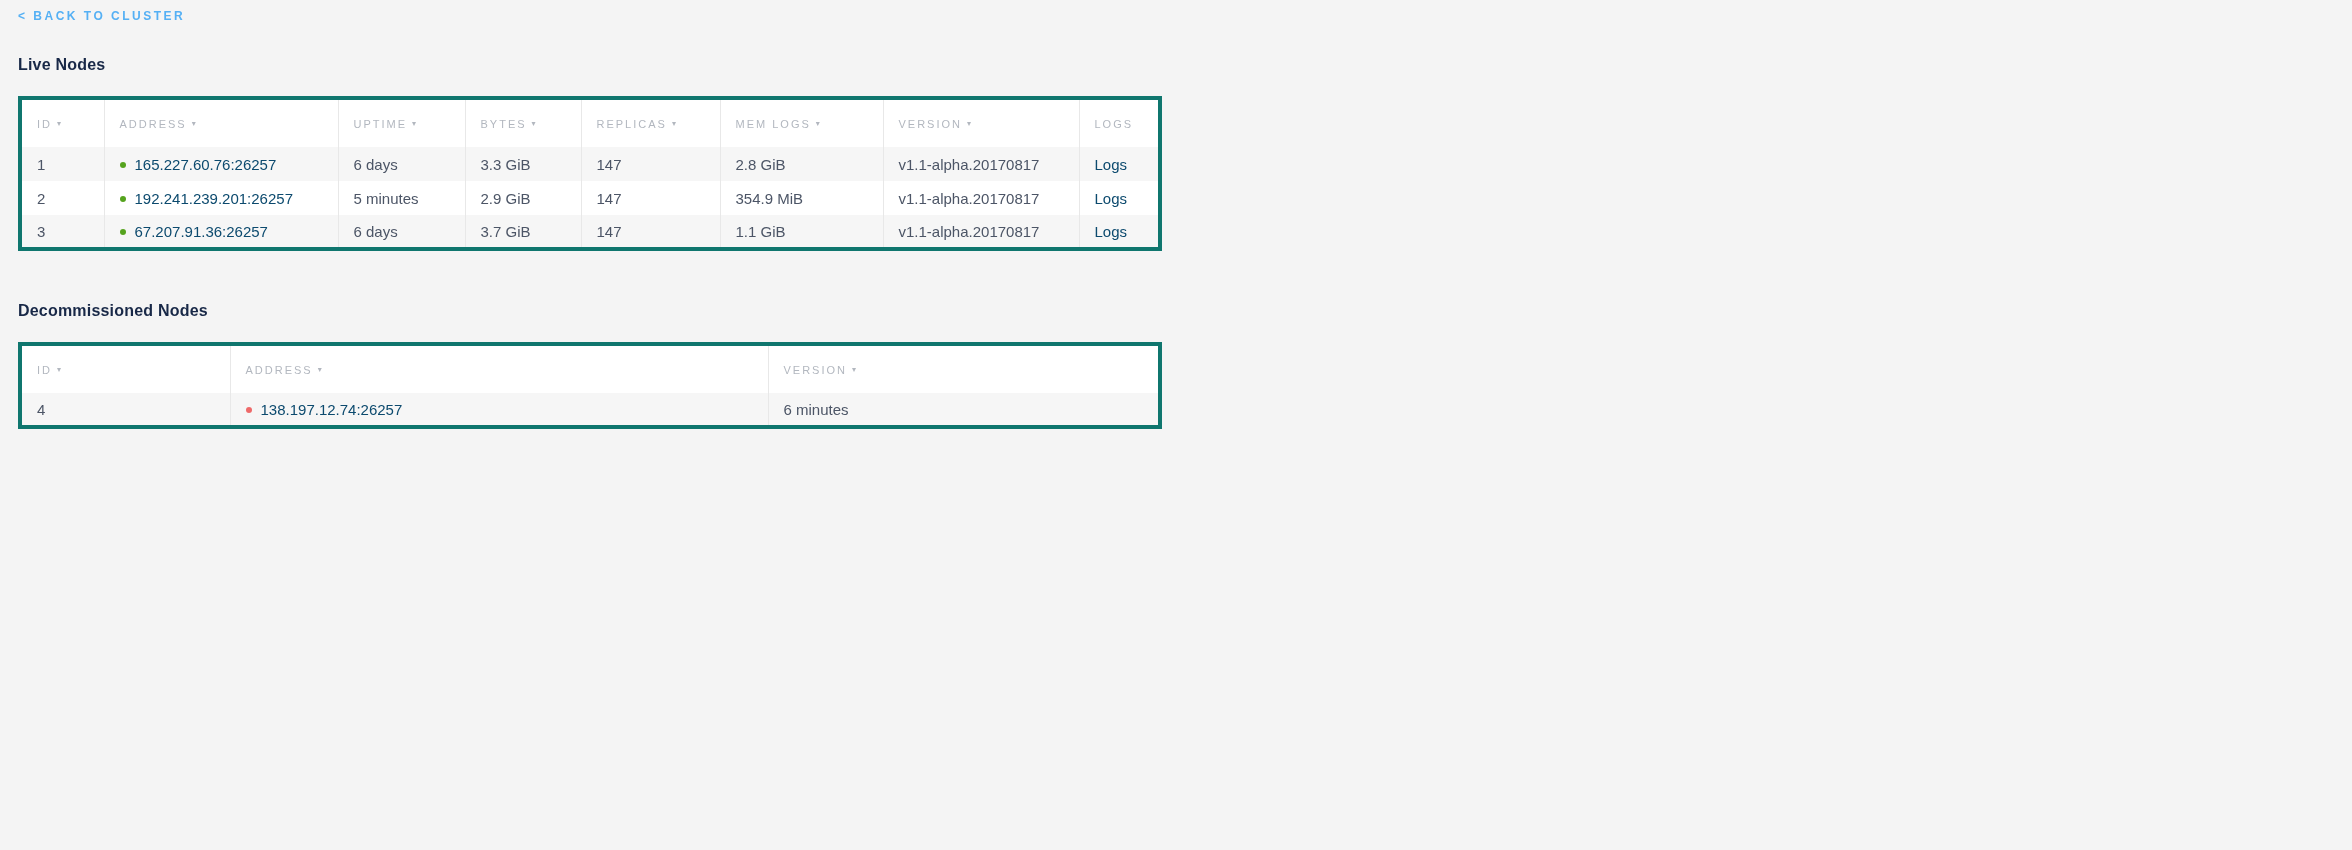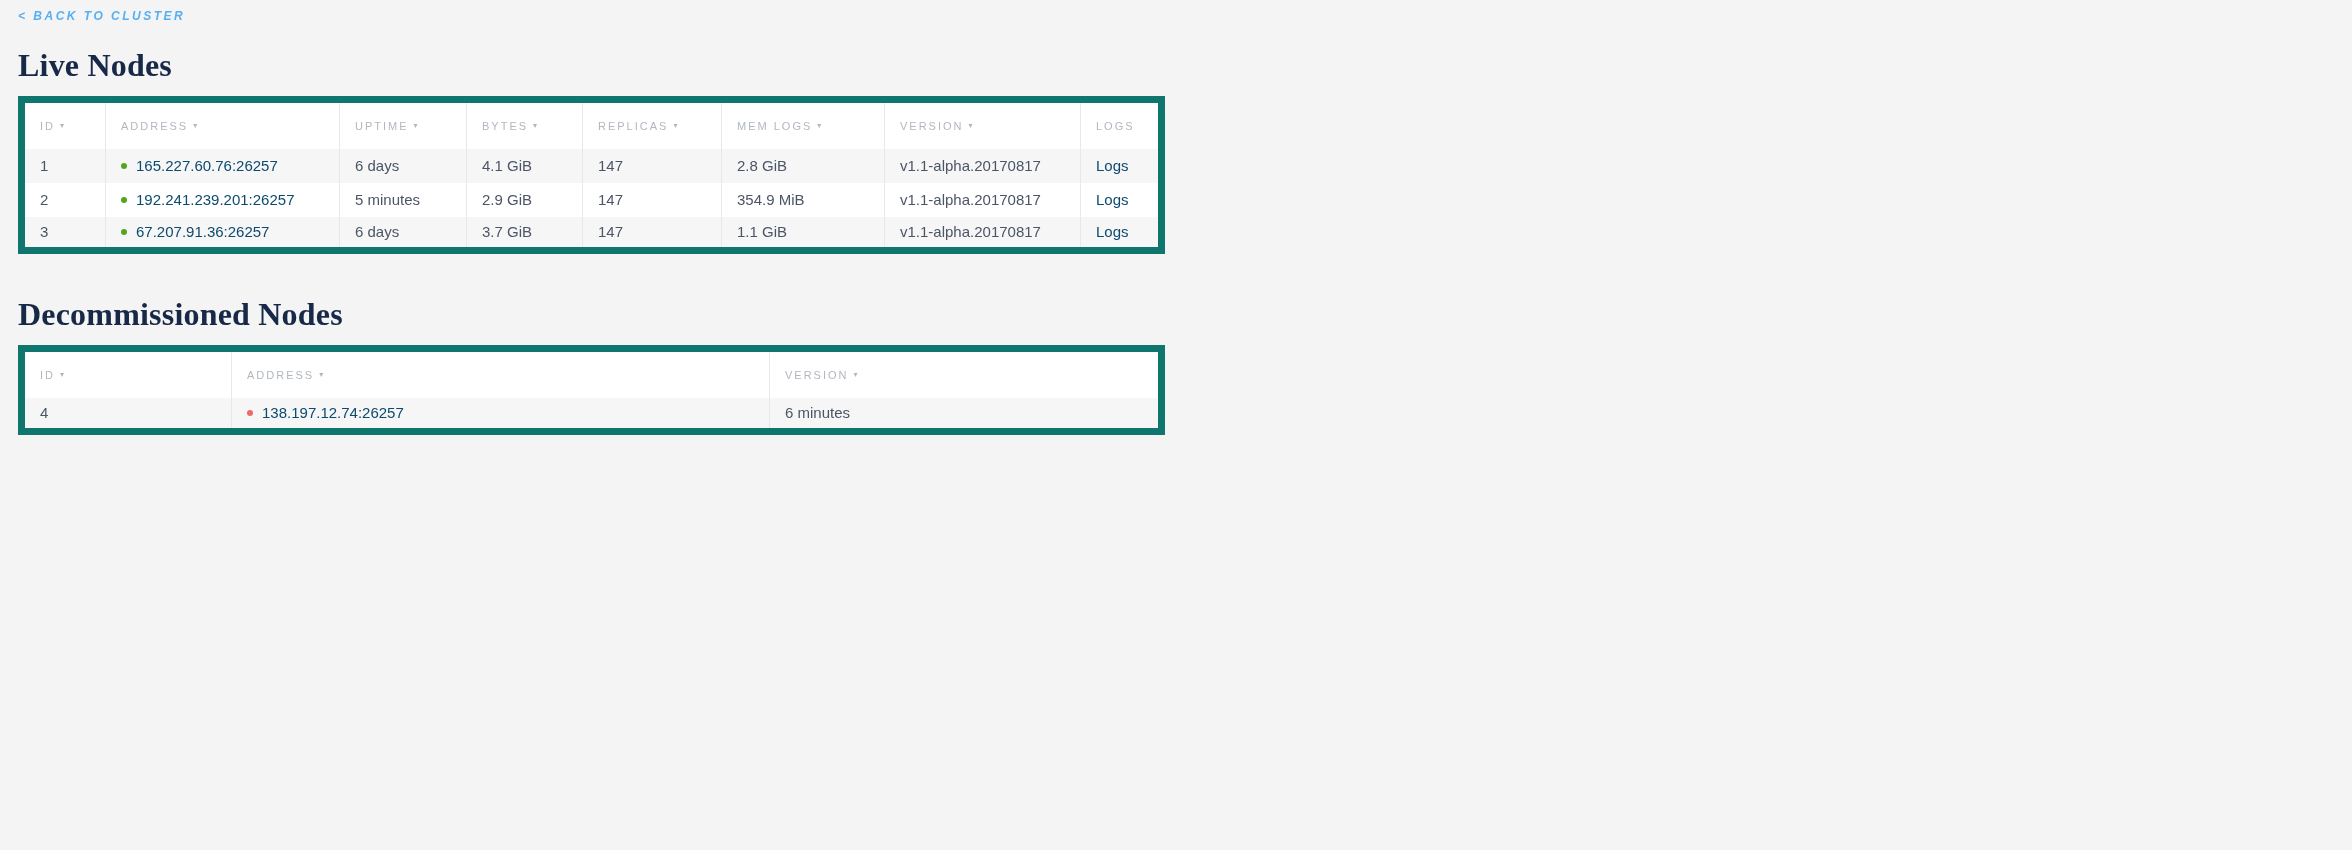--- a/index.html
+++ b/index.html
@@ -17,43 +17,41 @@
   
   .back-link {
     display: inline-block;
     margin-top: 9px;
     font-size: 12px;
     font-weight: 600;
     letter-spacing: 2.5px;
     color: #55b0f4;
     text-decoration: none;
     cursor: pointer;
-    font-style: italic;
   }
 
   
   .section-title {
     margin: 27px 0 0 0;
-    font-size: 32px;
+    font-size: 16px;
     line-height: 28px;
     font-weight: 700;
     color: #182847;
     letter-spacing: 0.2px;
-    font-family: Liberation Serif, serif;
   }
   .section-title.second { margin-top: 46px; }
 
   
   table.nodes {
     margin-top: 17px;
     width: 1140px;
     table-layout: fixed;
     border-collapse: collapse;
     background: #ffffff;
-    border: 7px solid #0f766e;
+    border: 4px solid #0f766e;
   }
   table.nodes th {
     height: 49px;
     padding: 0 15px;
     text-align: left;
     vertical-align: middle;
     font-size: 11px;
     font-weight: 400;
     letter-spacing: 2px;
     color: #b2b7bf;
@@ -132,21 +130,21 @@
       <th><span>MEM LOGS</span><span class="sort-arrow">▾</span></th>
       <th><span>VERSION</span><span class="sort-arrow">▾</span></th>
       <th><span>LOGS</span></th>
     </tr>
   </thead>
   <tbody>
     <tr>
       <td>1</td>
       <td><span class="status-dot" style="background: rgb(85, 163, 30);"></span><a class="cell-link">165.227.60.76:26257</a></td>
       <td>6 days</td>
-      <td>4.1 GiB</td>
+      <td>3.3 GiB</td>
       <td>147</td>
       <td>2.8 GiB</td>
       <td>v1.1-alpha.20170817</td>
       <td><a class="cell-link">Logs</a></td>
     </tr>
     <tr>
       <td>2</td>
       <td><span class="status-dot" style="background: rgb(85, 163, 30);"></span><a class="cell-link">192.241.239.201:26257</a></td>
       <td>5 minutes</td>
       <td>2.9 GiB</td>

